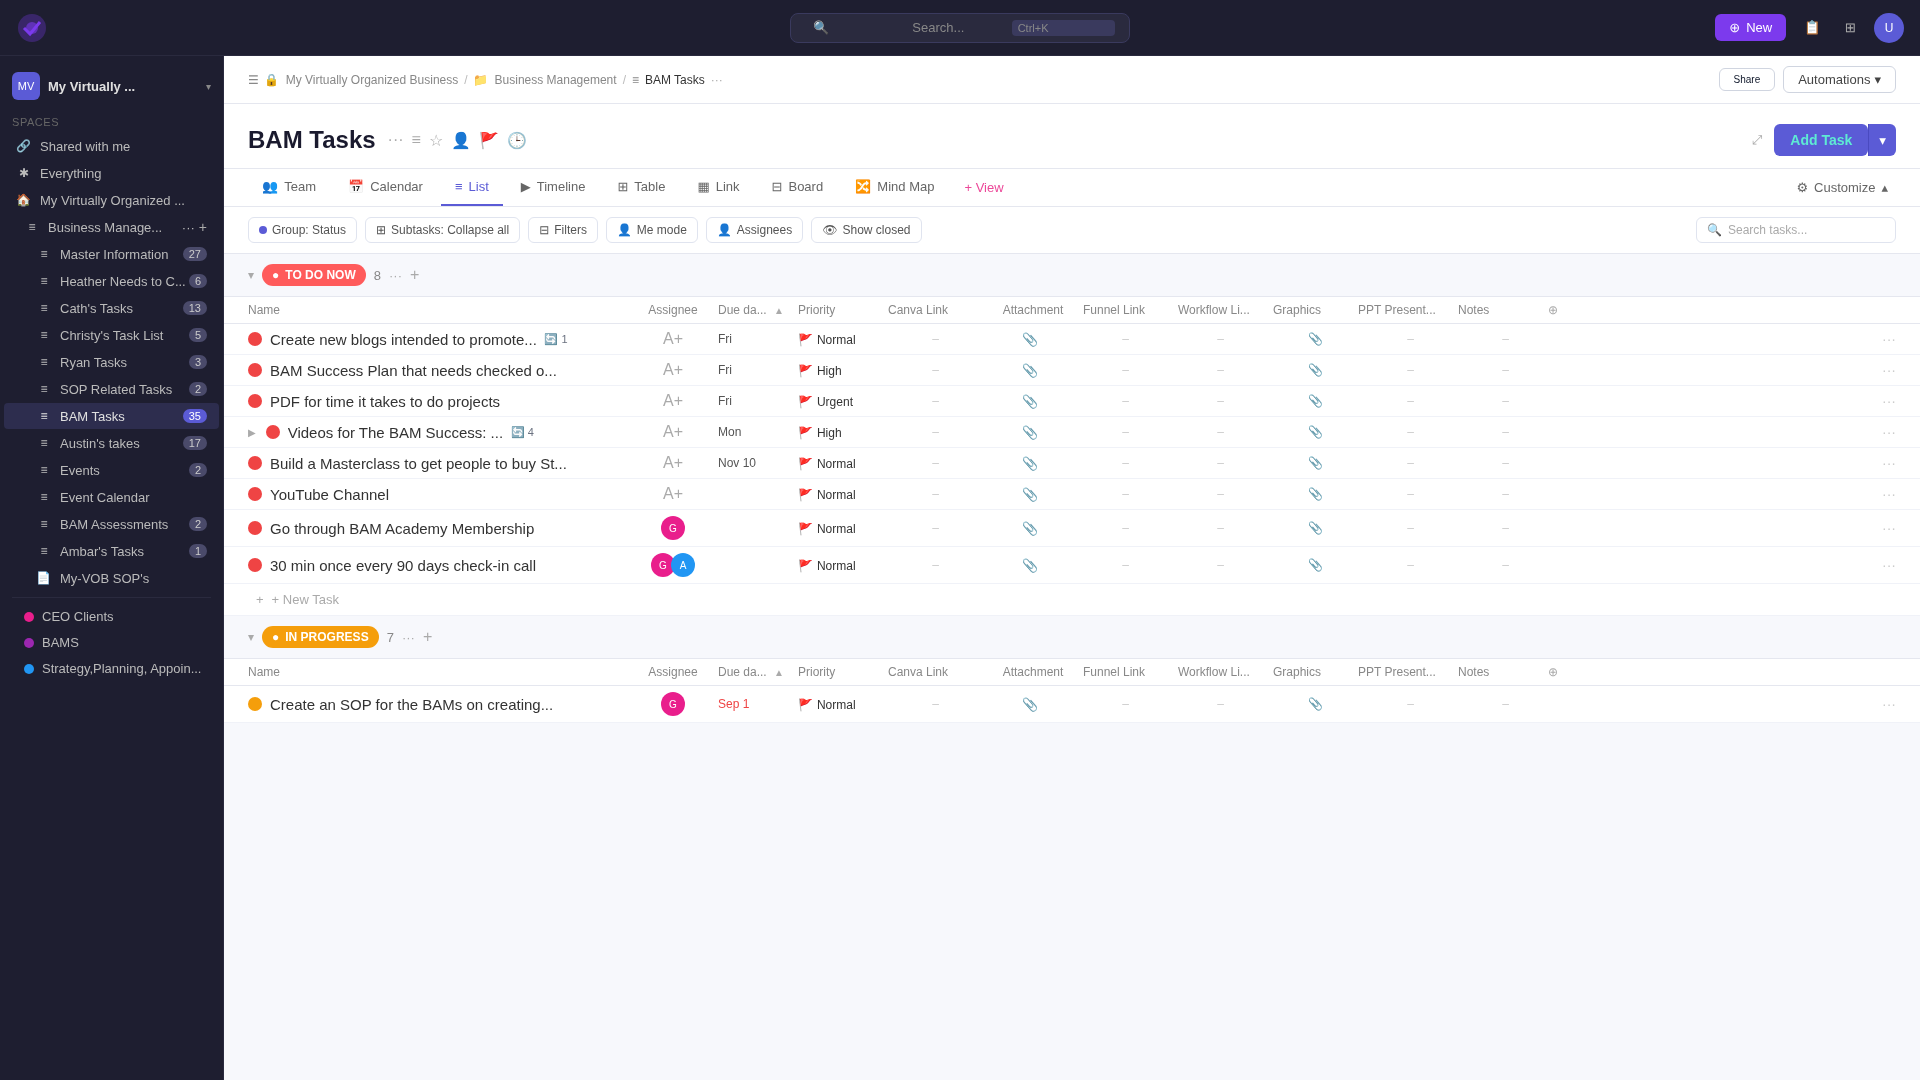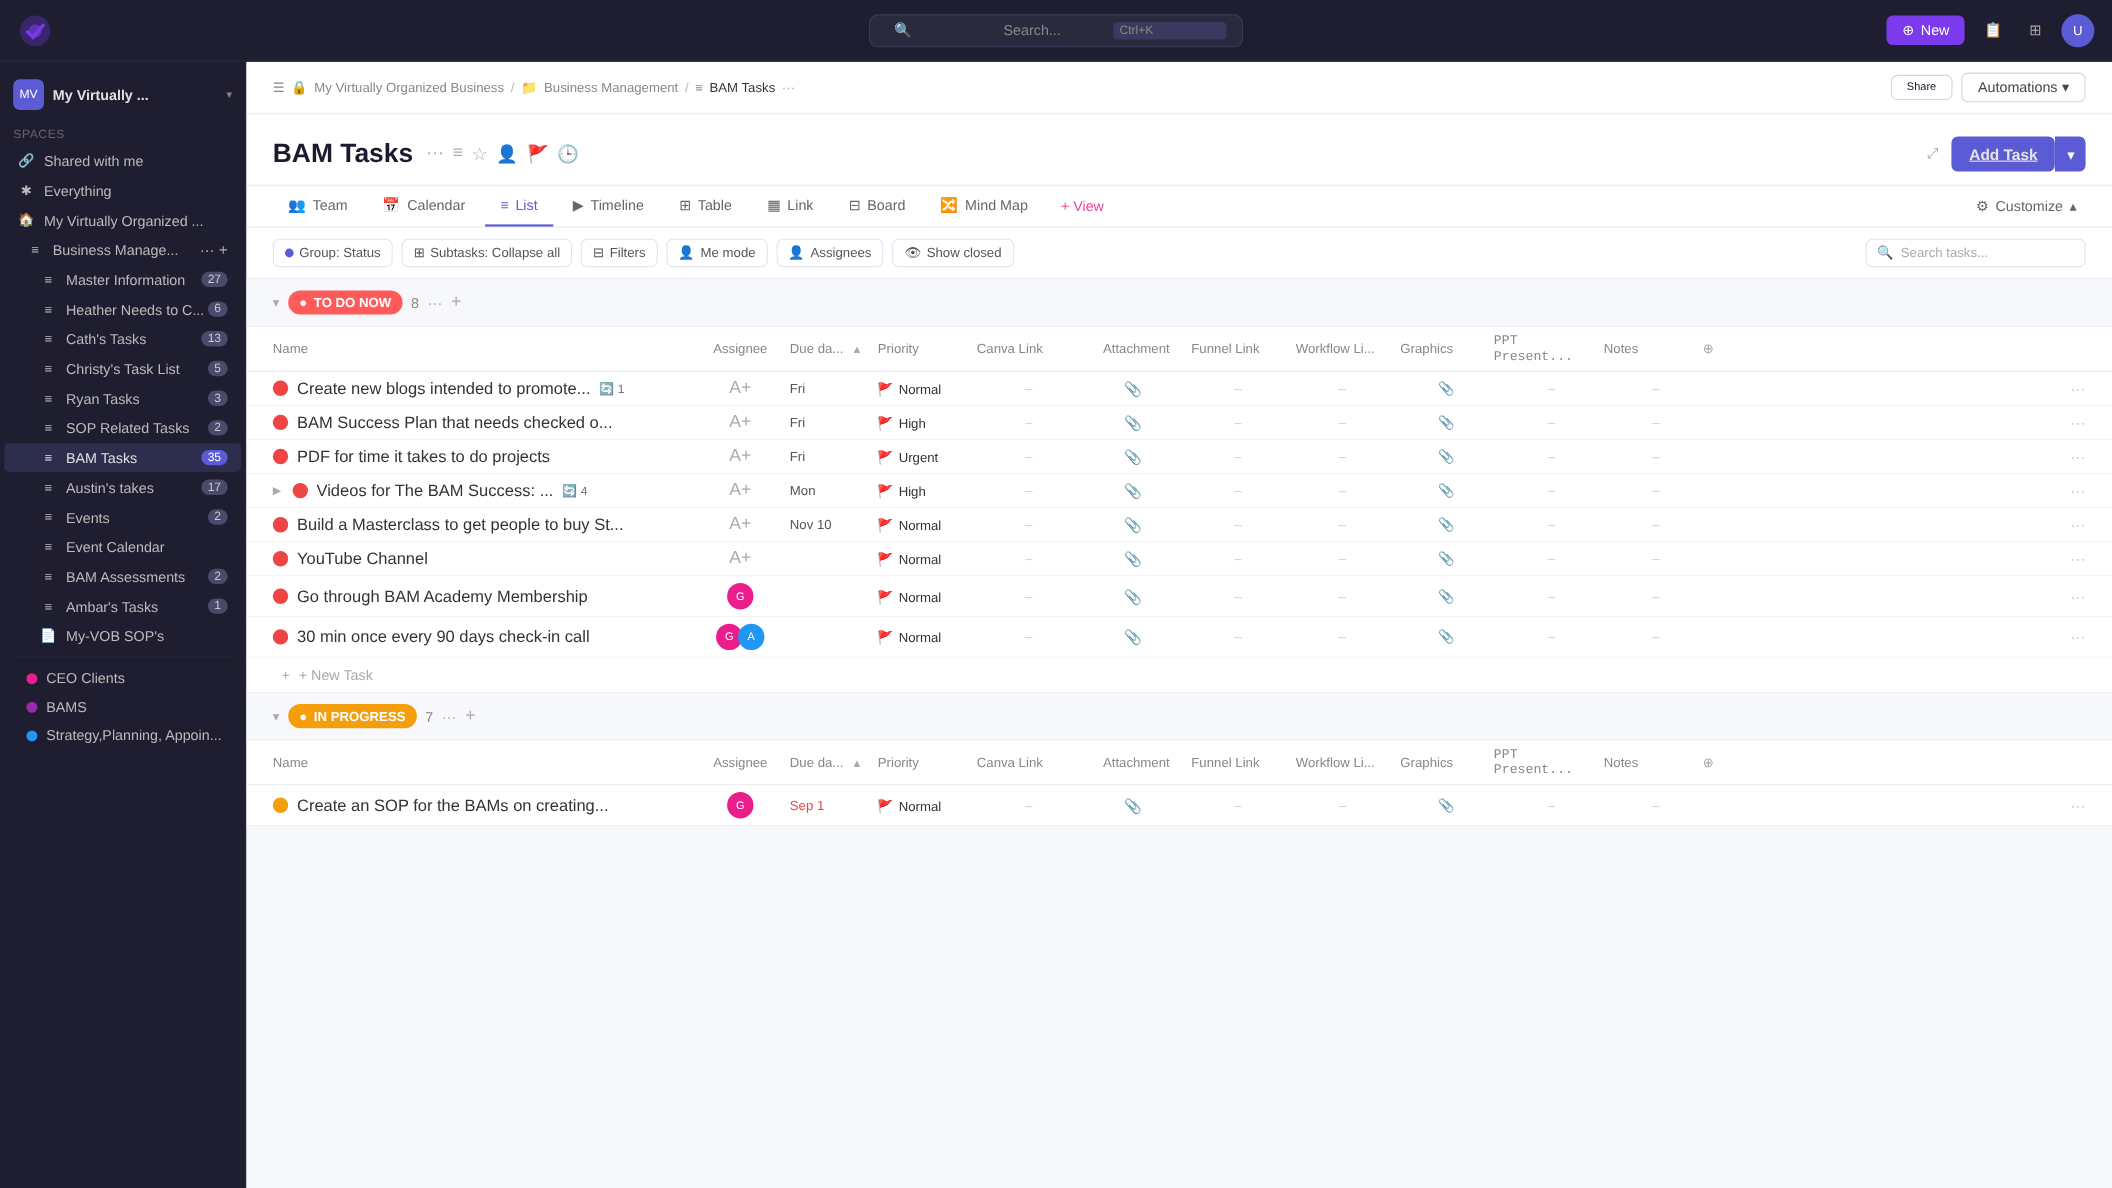--- a/index.html
+++ b/index.html
@@ -54,21 +54,21 @@
     .breadcrumb .sep { color: #bbb; }
     .breadcrumb-actions { margin-left: auto; display: flex; gap: 8px; align-items: center; }
     .share-btn { border: 1px solid #d0d5e0; border-radius: 6px; padding: 5px 14px; background: white; cursor: pointer; font-size: 10px; color: #0f172a; }
     .automations-btn { border: 1px solid #d0d5e0; border-radius: 6px; padding: 5px 14px; background: white; cursor: pointer; font-size: 13px; color: #444; display: flex; align-items: center; gap: 4px; }
 
     
     .page-header { padding: 20px 24px 12px; background: white; border-bottom: 1px solid #e5e7ef; display: flex; align-items: center; }
     .page-title { font-size: 24px; font-weight: 700; color: #1a1a2e; }
     .page-title-actions { display: flex; align-items: center; gap: 8px; margin-left: 12px; }
     .page-title-actions span { color: #aaa; cursor: pointer; font-size: 16px; }
-    .add-task-btn { margin-left: auto; background: #5b5bd6; color: #e5e5e5; border: none; border-radius: 6px; padding: 8px 16px; cursor: pointer; font-size: 14px; font-weight: 600; display: flex; align-items: center; gap: 4px; text-decoration: underline; }
+    .add-task-btn { margin-left: auto; background: #5b5bd6; color: #5eead4; border: none; border-radius: 6px; padding: 8px 16px; cursor: pointer; font-size: 14px; font-weight: 600; display: flex; align-items: center; gap: 4px; }
     .add-task-dropdown { background: #5b5bd6; color: white; border: none; border-radius: 0 6px 6px 0; padding: 8px 10px; cursor: pointer; border-left: 1px solid #4a4ac0; }
 
     
     .tabs-bar { background: white; padding: 0 24px; border-bottom: 1px solid #e5e7ef; display: flex; align-items: center; gap: 4px; }
     .tab { padding: 10px 14px; cursor: pointer; color: #666; font-size: 13px; display: flex; align-items: center; gap: 6px; border-bottom: 2px solid transparent; white-space: nowrap; }
     .tab.active { color: #5b5bd6; border-bottom-color: #5b5bd6; font-weight: 500; }
     .tab-add { margin-left: 4px; color: #ec4899; cursor: pointer; padding: 8px; }
     .tab-customize { margin-left: auto; display: flex; align-items: center; gap: 6px; color: #666; cursor: pointer; font-size: 13px; padding: 8px; }
 
     
@@ -97,21 +97,21 @@
     .col-headers { display: flex; align-items: center; padding: 6px 24px; background: white; border-bottom: 1px solid #e5e7ef; border-top: 1px solid #e5e7ef; font-size: 12px; color: #888; font-weight: 500; }
     .col-name { flex: 0 0 380px; display: flex; align-items: center; gap: 4px; }
     .col-assignee { flex: 0 0 90px; text-align: center; }
     .col-due { flex: 0 0 80px; }
     .col-priority { flex: 0 0 90px; }
     .col-canva { flex: 0 0 95px; }
     .col-attachment { flex: 0 0 100px; text-align: center; }
     .col-funnel { flex: 0 0 95px; }
     .col-workflow { flex: 0 0 95px; }
     .col-graphics { flex: 0 0 85px; }
-    .col-ppt { flex: 0 0 100px; font-family: Liberation Mono, monospace; }
+    .col-ppt { flex: 0 0 100px; }
     .col-notes { flex: 0 0 80px; }
     .col-add { flex: 0 0 30px; }
 
     
     .task-row { display: flex; align-items: center; padding: 6px 24px; background: white; border-bottom: 1px solid #f0f2f8; font-size: 13px; color: #333; }
     .task-name-cell { flex: 0 0 380px; display: flex; align-items: center; gap: 8px; }
     .task-status-dot { width: 14px; height: 14px; border-radius: 50%; flex-shrink: 0; }
     .task-status-dot.red { background: #ef4444; }
     .task-status-dot.orange { background: #f59e0b; }
     .task-name-text { white-space: nowrap; overflow: hidden; text-overflow: ellipsis; max-width: 300px; font-size: 15px; }

